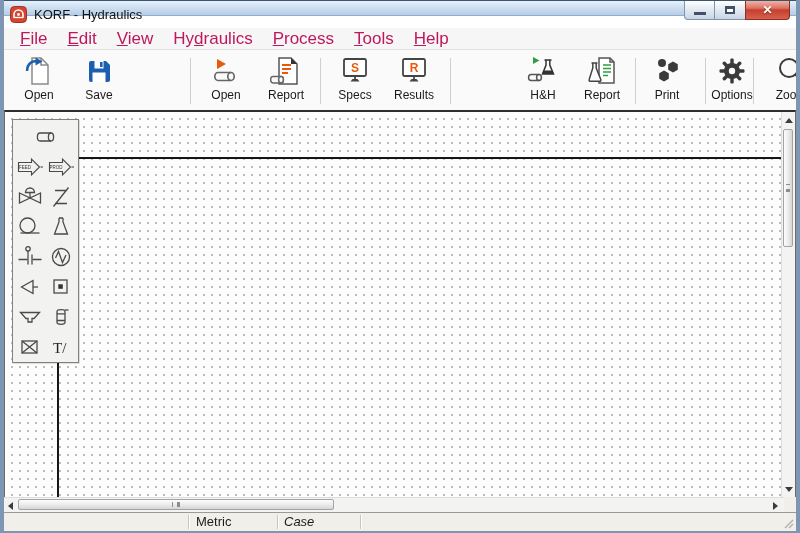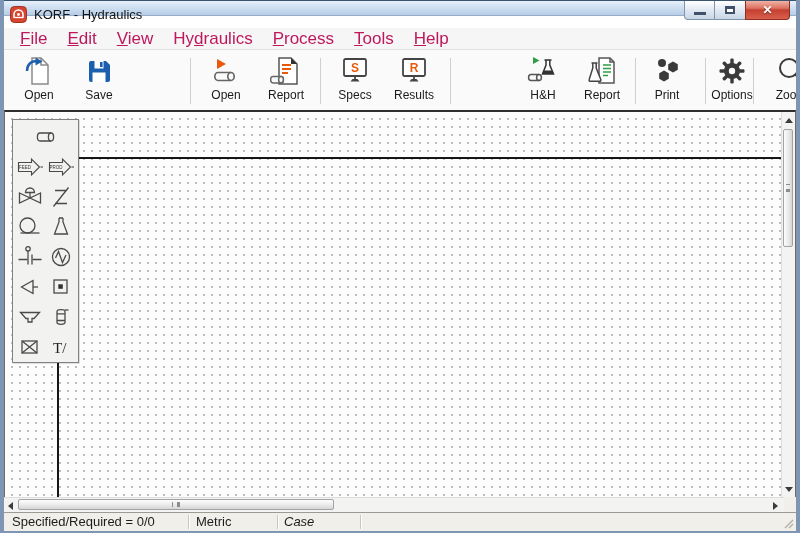--- a/index.html
+++ b/index.html
@@ -373,21 +373,20 @@
   <div class="hscroll">
     <div class="arr left"></div>
     <div class="hthumb">
       <div class="hgrip"></div>
     </div>
     <div class="arr right"></div>
   </div>
   <div class="scorner"></div>
 
   <div class="statusbar">
-    <span class="spanel" style="left:8px;">Specified/Required = 0/0</span>
     <div class="ssep" style="left:184px;"></div>
     <span class="spanel" style="left:192px;text-align:center;">Metric</span>
     <div class="ssep" style="left:273px;"></div>
     <span class="spanel" style="left:280px;font-style:italic;">Case</span>
     <div class="ssep" style="left:356px;"></div>
     <svg class="resize-grip" width="12" height="12">
       <path d="M10 2 L2 10 M10 6 L6 10 M10 10 L10 10" stroke="#b2b1a8" stroke-width="1.4" fill="none"></path>
     </svg>
   </div>
 

